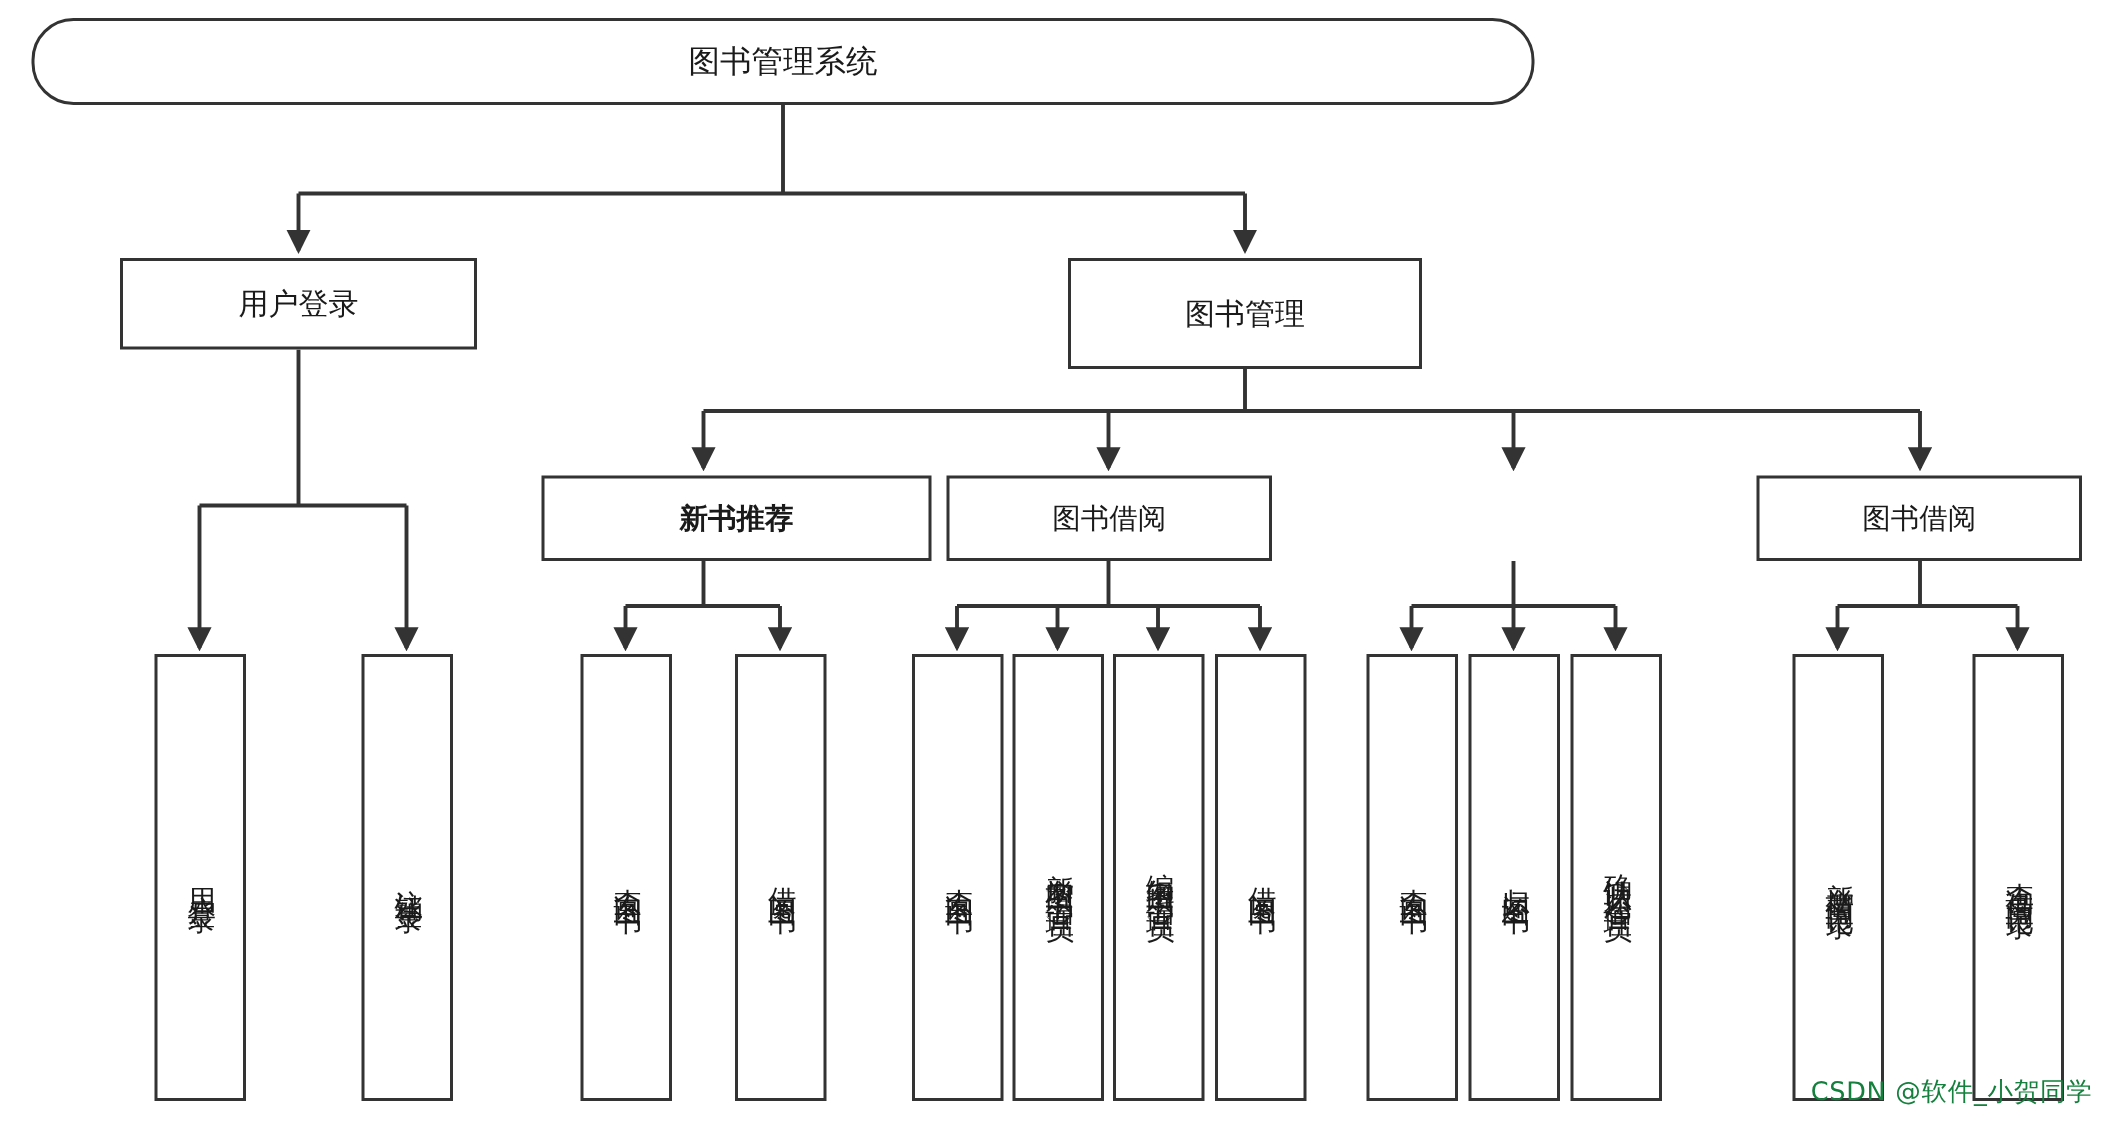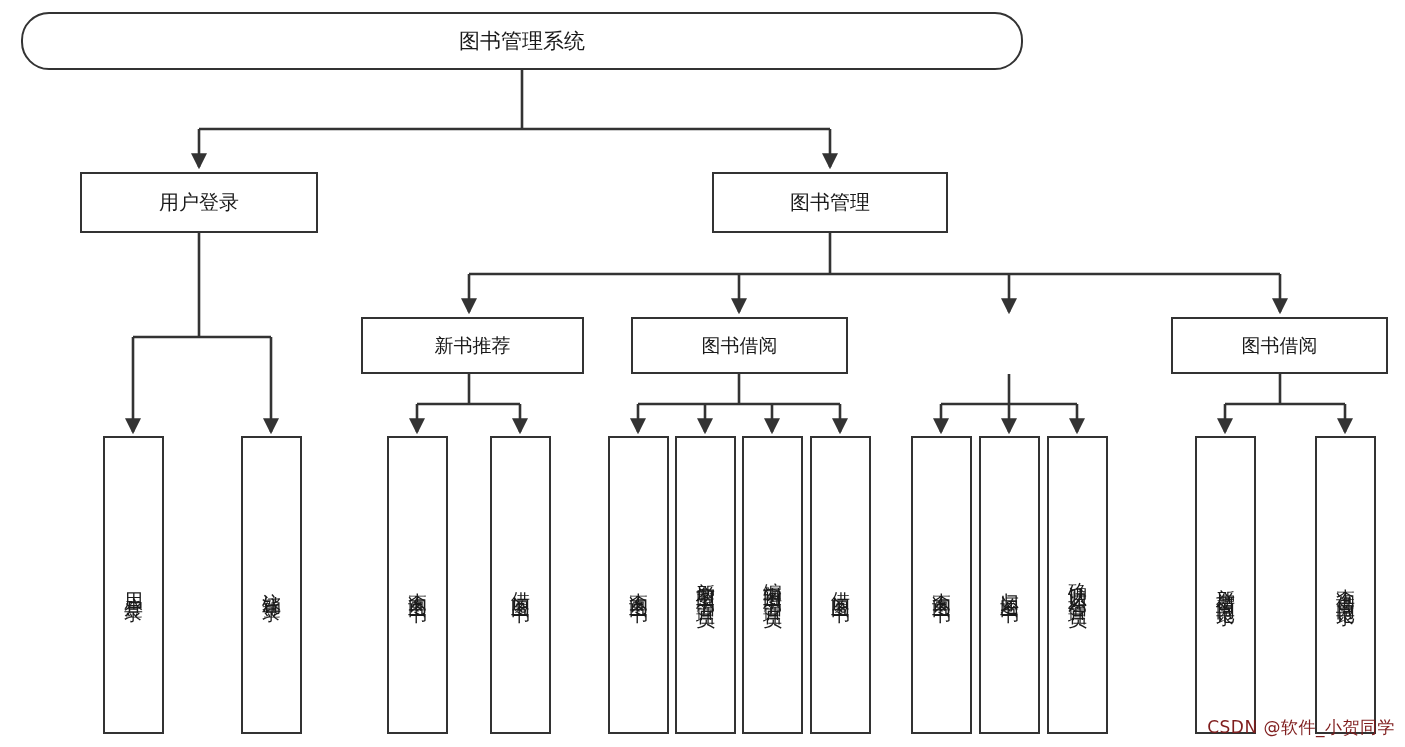--- a/index.html
+++ b/index.html
@@ -57,21 +57,21 @@
     top: 0;
     width: 1405px;
     height: 747px;
     pointer-events: none;
   }
   #watermark {
     position: absolute;
     right: 10px;
     bottom: 8px;
     font-size: 17px;
-    color: #7f1d1d;
+    color: #15803d;
     white-space: nowrap;
     letter-spacing: 0.5px;
   }
 </style>
 </head>
 <body>
 
 <div id="canvas">
 
   <svg id="edges" viewBox="0 0 1405 747">
@@ -124,25 +124,25 @@
     </g>
   </svg>
 
   <div class="node root" style="left:21px; top:12px; width:1002px; height:58px;">
     <span class="label">图书管理系统</span>
   </div>
 
   <div class="node level1" style="left:80px; top:172px; width:238px; height:61px;">
     <span class="label">用户登录</span>
   </div>
-  <div class="node level1" style="left:712px; top:172px; width:236px; height:61px;">
+  <div class="node level1" style="left:712px; top:172px; width:236px; height:74px;">
     <span class="label">图书管理</span>
   </div>
 
-  <div class="node level2" style="left:361px; top:317px; width:223px; height:57px;">
+  <div class="node level2" style="left:361px; top:317px; width:260px; height:57px;font-weight:bold;">
     <span class="label">新书推荐</span>
   </div>
   <div class="node level2" style="left:631px; top:317px; width:217px; height:57px;">
     <span class="label">图书借阅</span>
   </div>
   <div class="node level2" style="left:1171px; top:317px; width:217px; height:57px;">
     <span class="label">图书借阅</span>
   </div>
 
   <div class="node leaf" style="left:103px; top:436px; width:61px; height:298px;">

